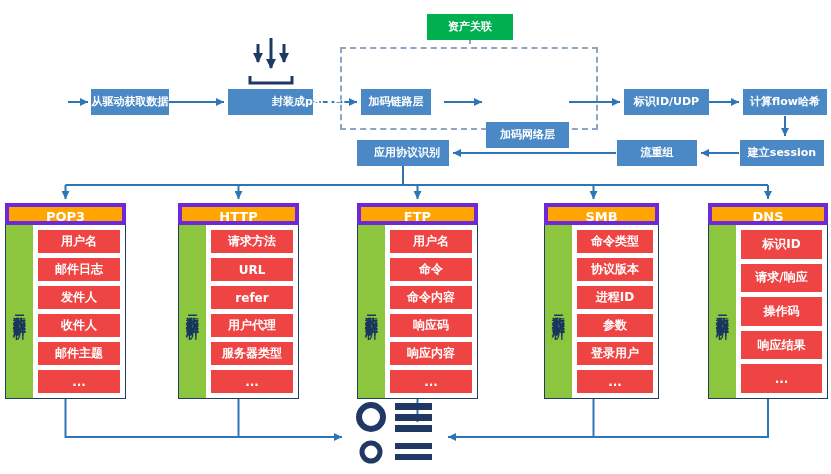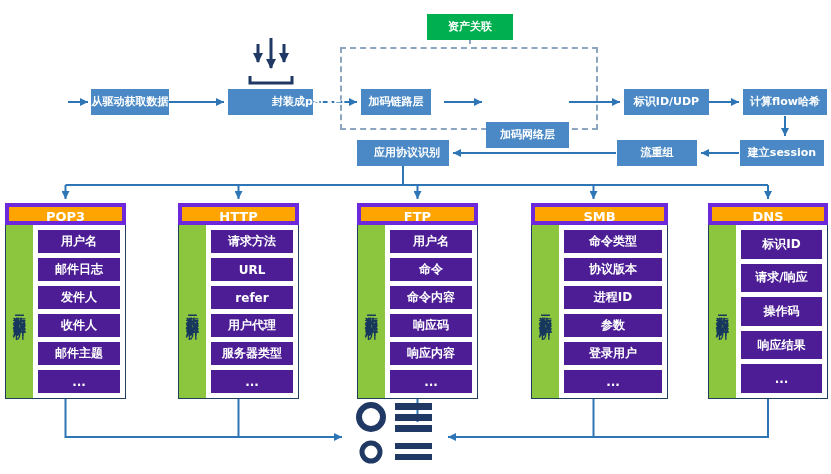--- a/index.html
+++ b/index.html
@@ -25,21 +25,21 @@
     display:flex;border:1px solid #1F3E5F;border-top:none;box-sizing:border-box;
     height:174px;background:#fff;
   }
   .strip{width:27px;background:#8CC63E;display:flex;align-items:center;justify-content:center;flex:none;}
   .strip span{
     writing-mode:vertical-rl;text-orientation:upright;
     font-size:13px;font-weight:bold;color:#17375E;letter-spacing:3px;line-height:1;
   }
   .cells{flex:1;display:flex;flex-direction:column;gap:5px;padding:5px;box-sizing:border-box;}
   .cell{
-    flex:1;background:#4c1d95;color:#fff;font-size:12px;font-weight:bold;
+    flex:1;background:#ef4444;color:#fff;font-size:12px;font-weight:bold;
     display:flex;align-items:center;justify-content:center;white-space:nowrap;
   }
 </style>
 </head>
 <body>
 
 <div class="stage">
 
   <svg class="wires" width="831" height="474" viewBox="0 0 831 474">
     <defs>
@@ -155,21 +155,21 @@
         <div class="cell">用户名</div>
         <div class="cell">命令</div>
         <div class="cell">命令内容</div>
         <div class="cell">响应码</div>
         <div class="cell">响应内容</div>
         <div class="cell">...</div>
       </div>
     </div>
   </div>
 
-  <div class="column" style="left:531px;width:137px;">
+  <div class="column" style="left:544px;width:115px;">
     <div class="col-header">SMB</div>
     <div class="col-body">
       <div class="strip">
           <span>元数据解析</span>
         </div>
       <div class="cells">
         <div class="cell">命令类型</div>
         <div class="cell">协议版本</div>
         <div class="cell">进程ID</div>
         <div class="cell">参数</div>

